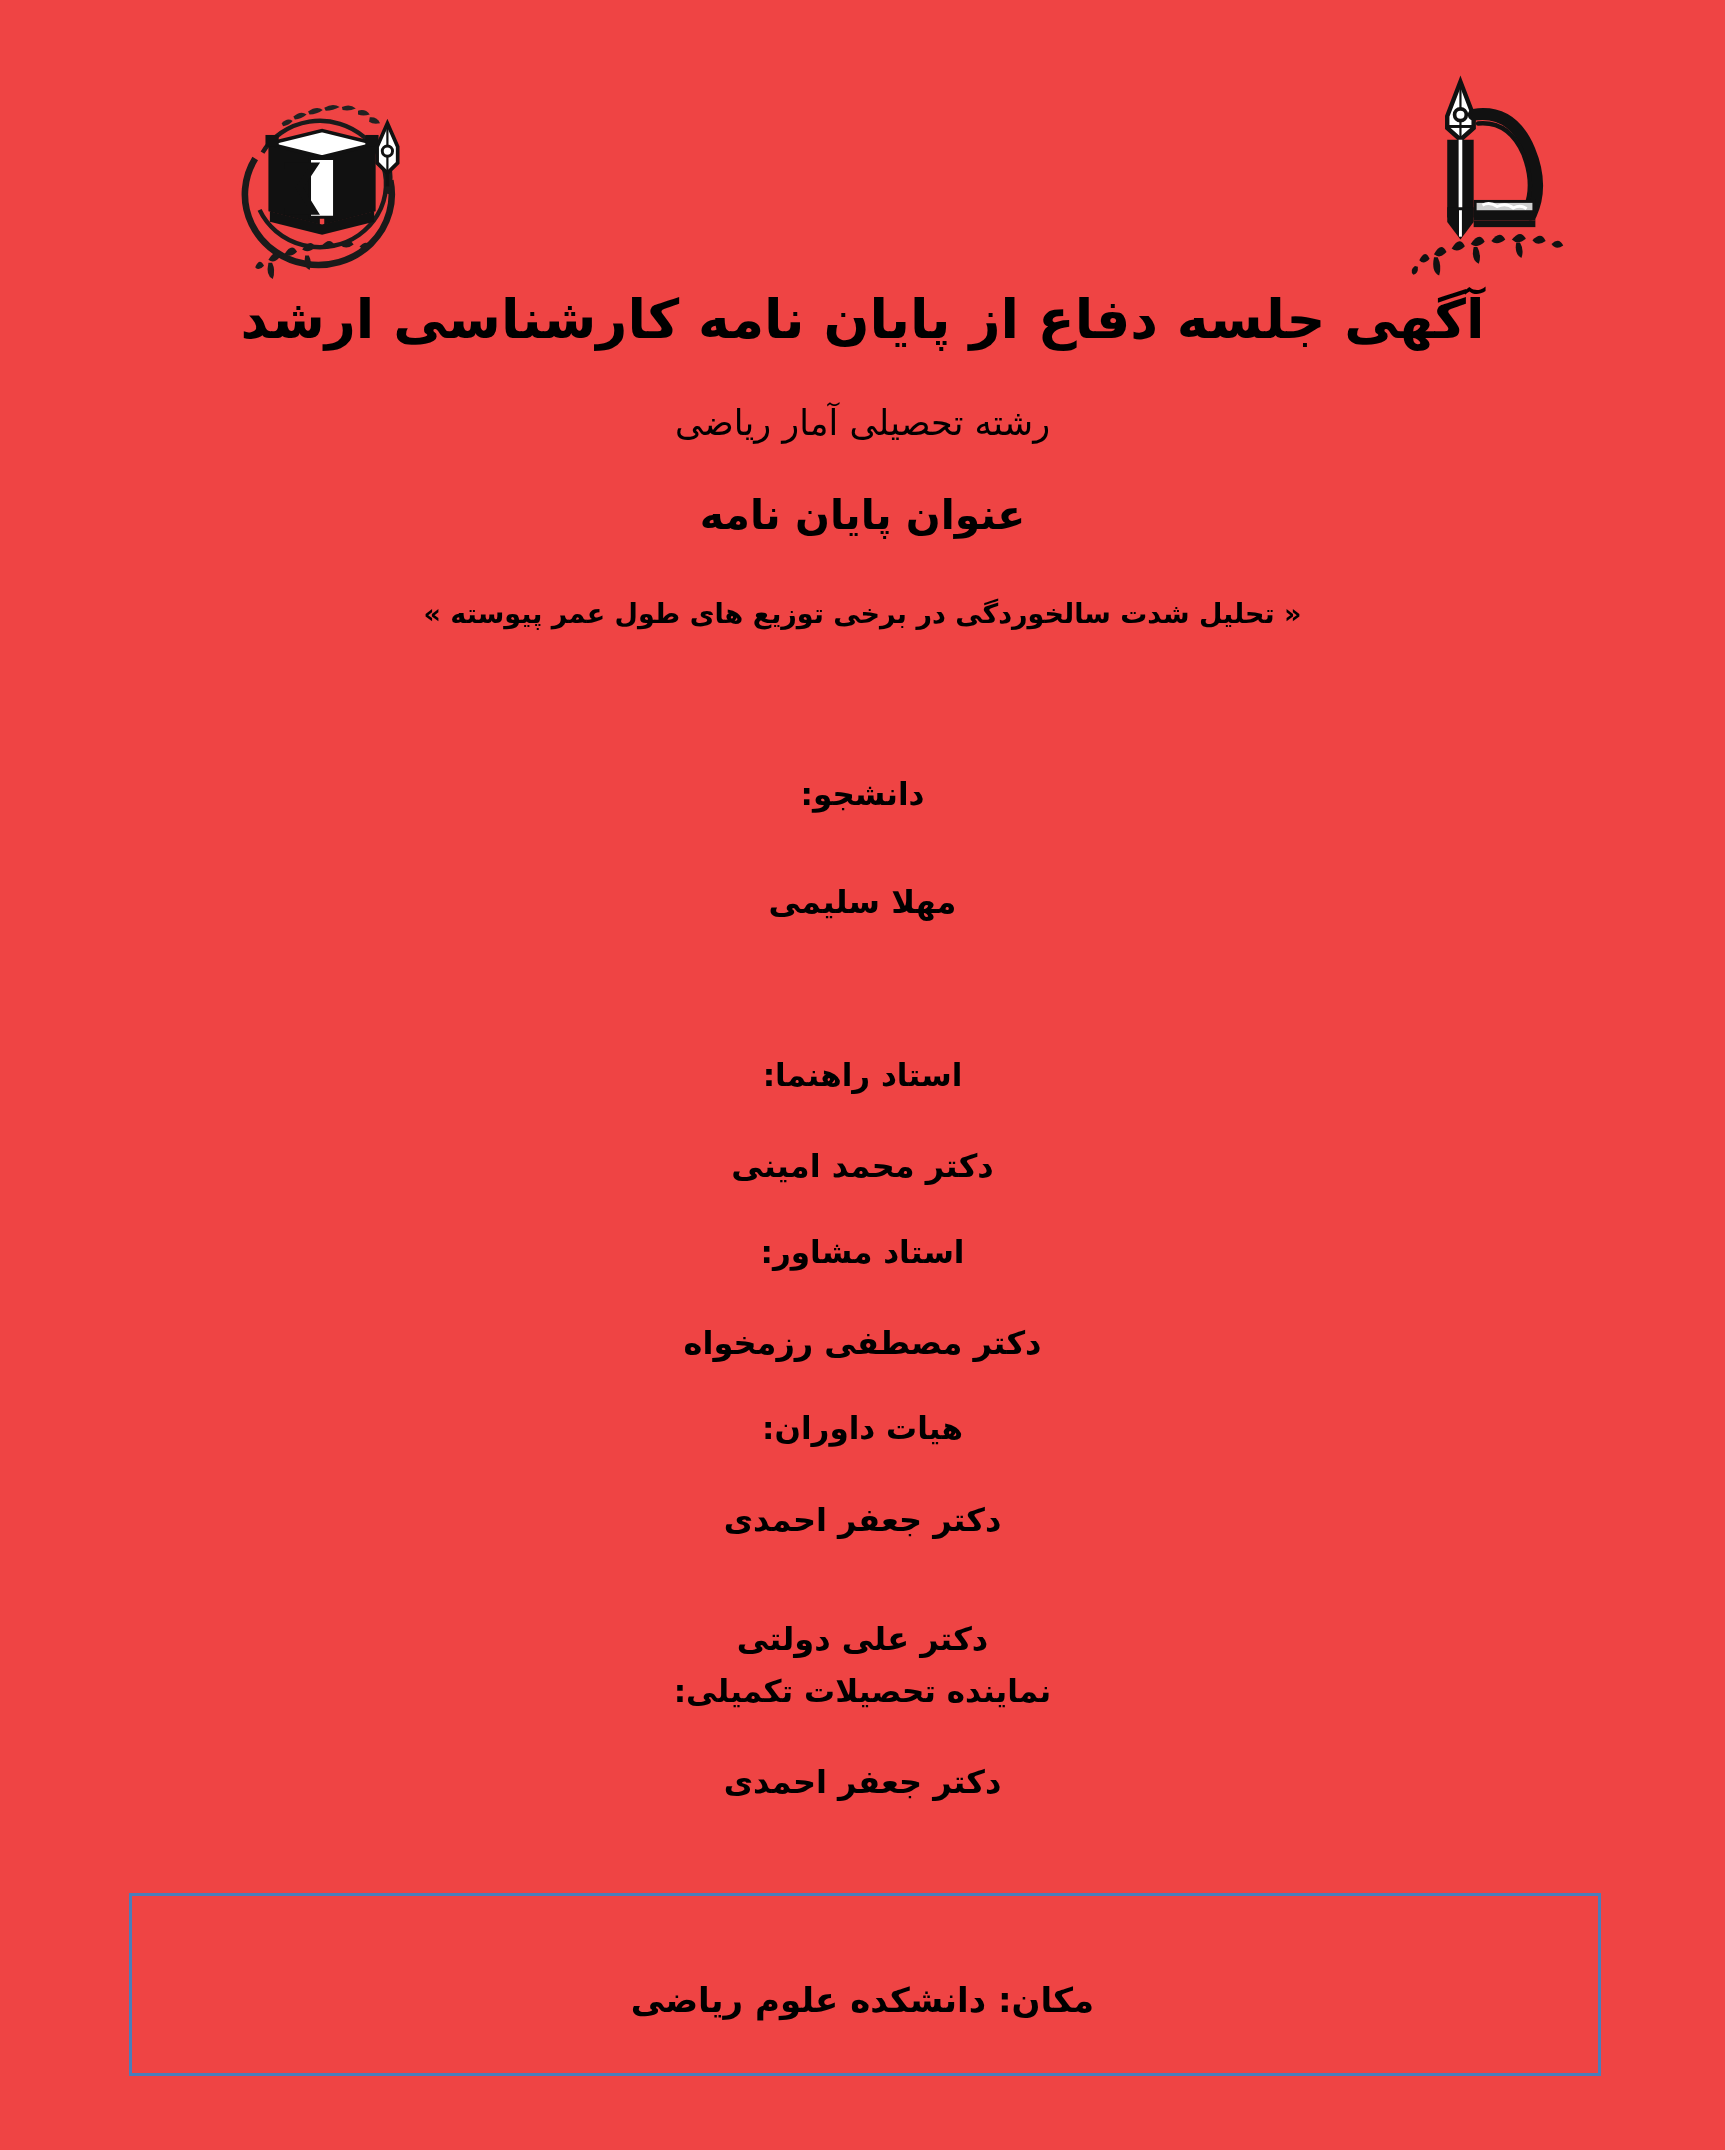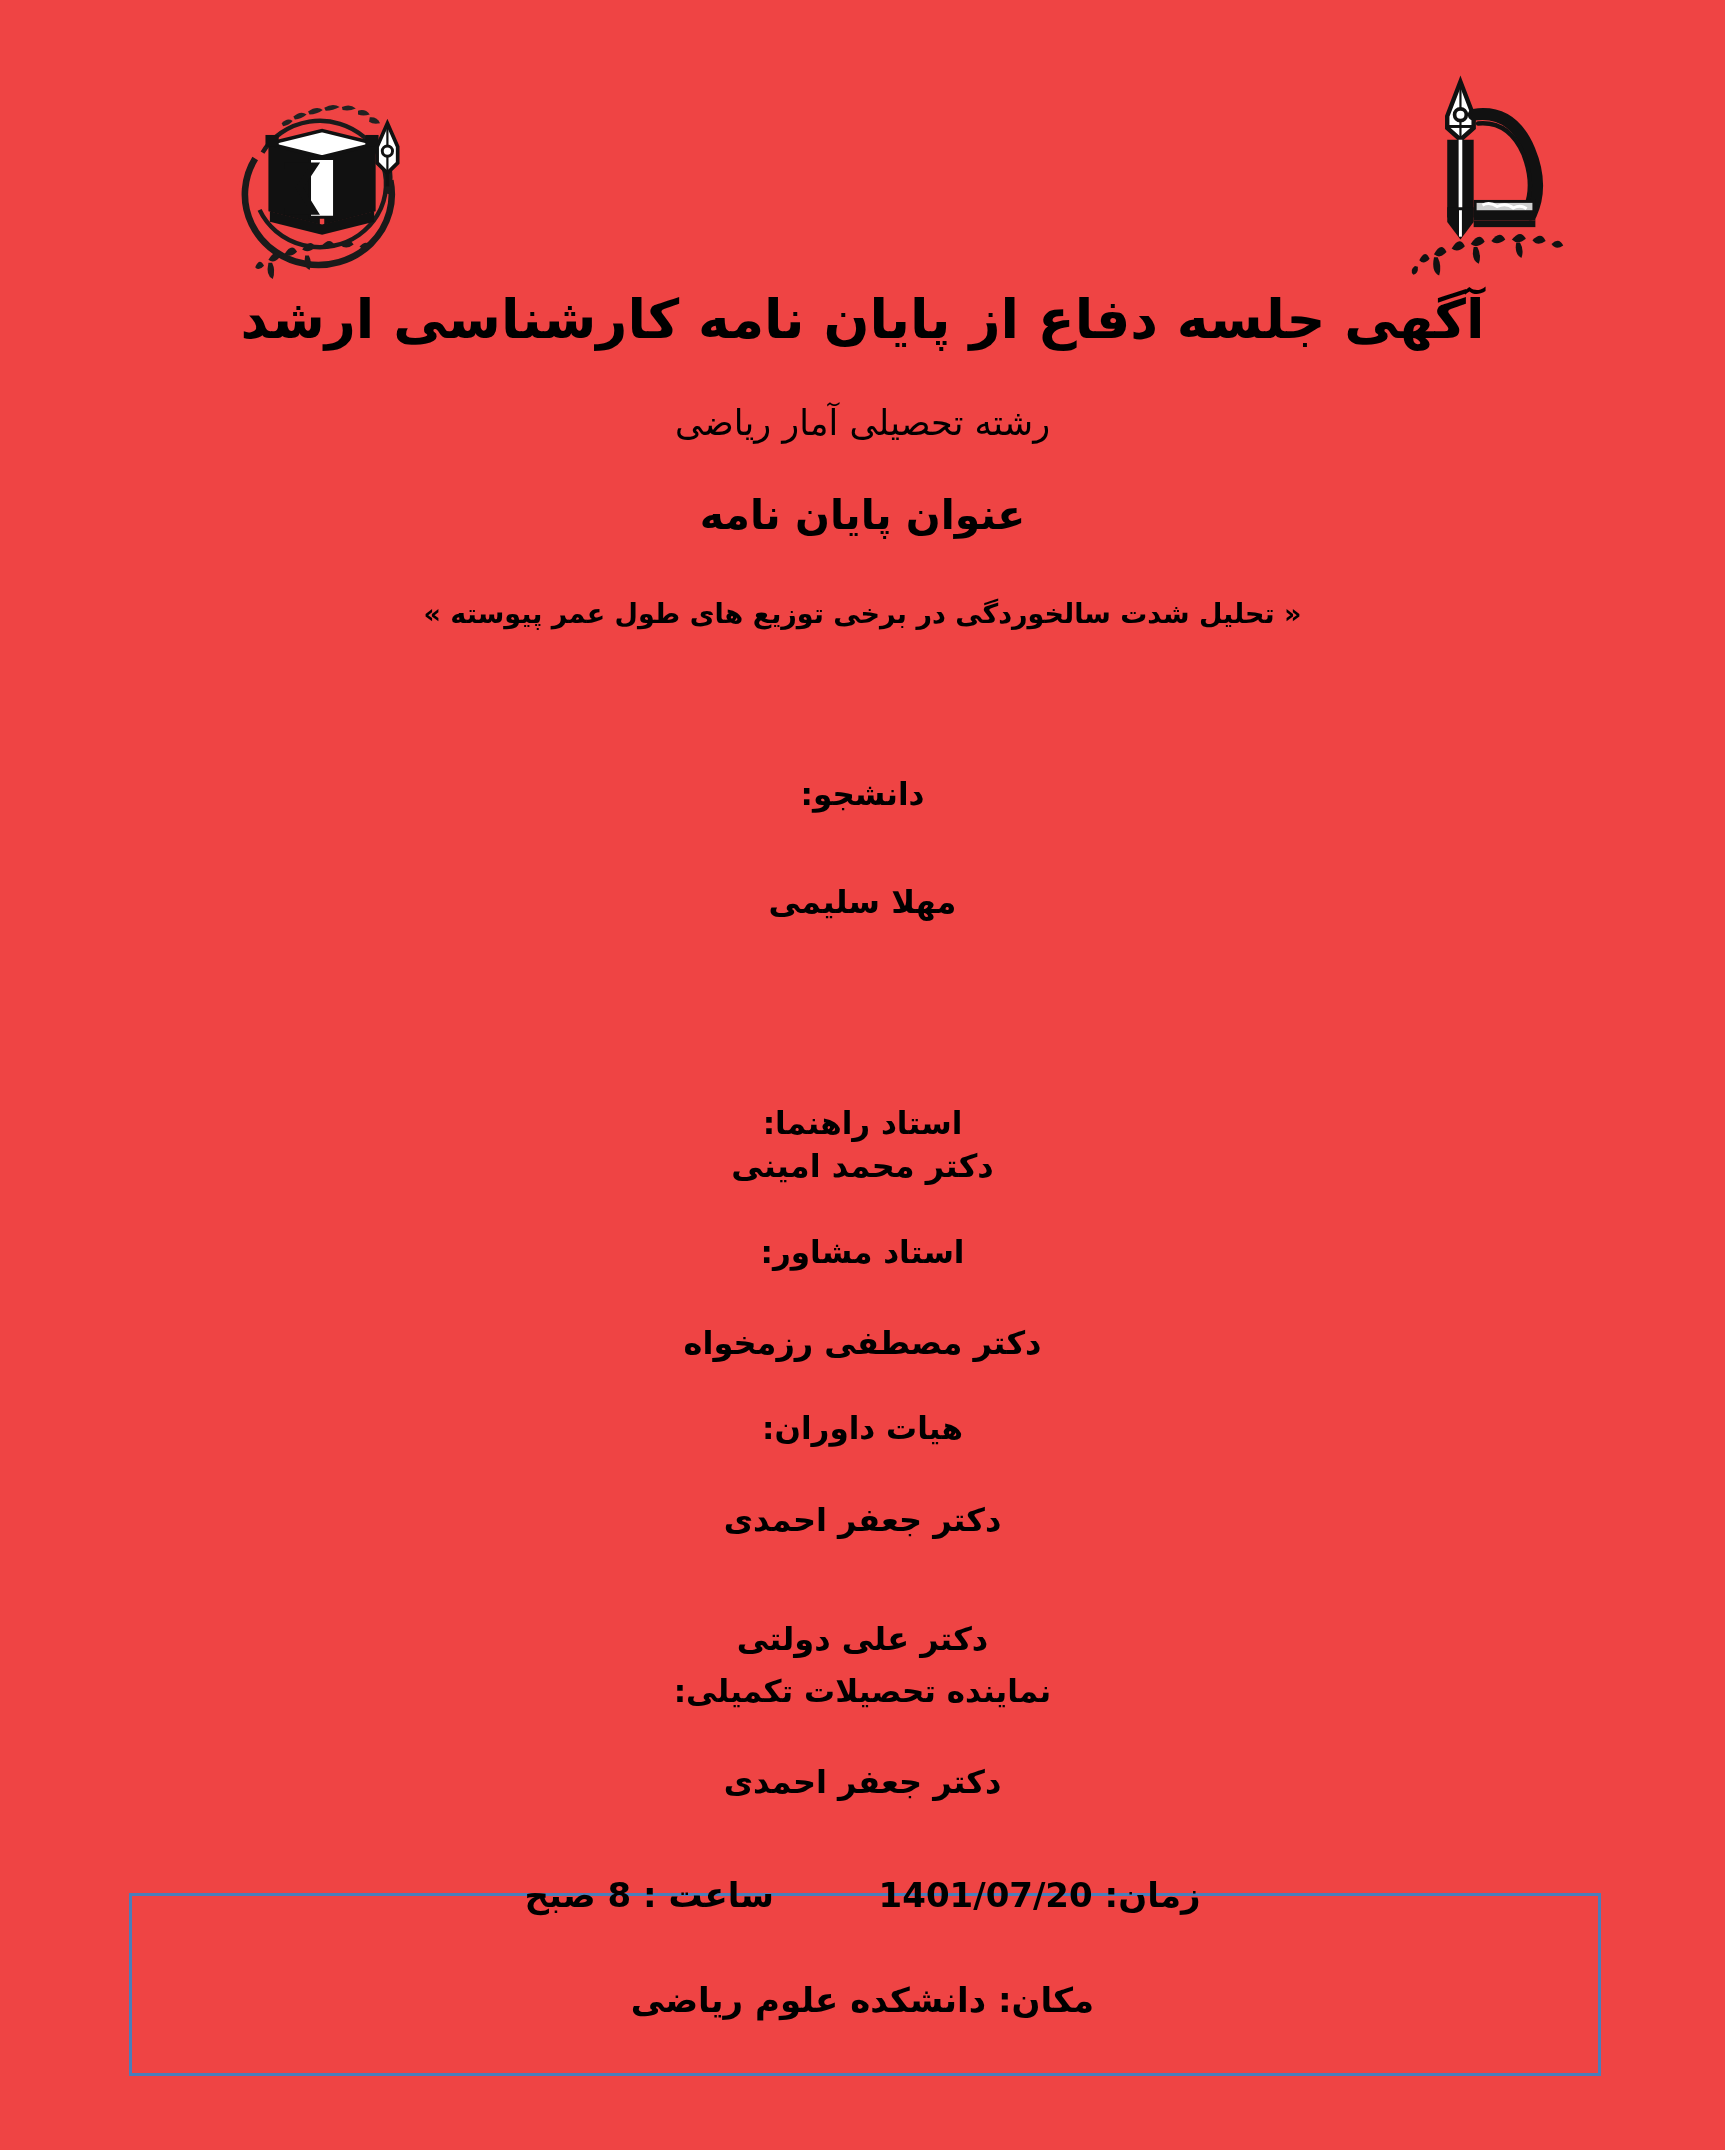--- a/index.html
+++ b/index.html
@@ -69,21 +69,21 @@
     font-size: 31px;
     font-weight: 700;
   }
   .person-name {
     font-size: 32px;
     font-weight: 700;
   }
 
   .student-label   { top: 777px; }
   .student-name    { top: 884px; }
-  .sup-label       { top: 1058px; margin-top: 48px; }
+  .sup-label       { top: 1058px; }
   .sup-name        { top: 1148px; }
   .adv-label       { top: 1235px; }
   .adv-name        { top: 1325px; }
   .jury-label      { top: 1411px; }
   .jury-1          { top: 1502px; }
   .jury-2          { top: 1588px; margin-top: 33px; }
   .rep-label       { top: 1674px; }
   .rep-name        { top: 1764px; }
 
   
@@ -246,27 +246,20 @@
 
   <div class="line role-label jury-label">هیات داوران:</div>
   <div class="line person-name jury-1">دکتر جعفر احمدی</div>
   <div class="line person-name jury-2">دکتر علی دولتی</div>
 
   <div class="line role-label rep-label">نماینده تحصیلات تکمیلی:</div>
   <div class="line person-name rep-name">دکتر جعفر احمدی</div>
 
   <div class="info-box"></div>
 
-  <div class="info-line datetime-line">
-    <span>زمان:</span>
-    <span class="digits">1401/07/20</span>
-    <span class="gap"></span>
-    <span>ساعت :</span>
-    <span>8 صبح</span>
-  </div>
 
   <div class="info-line place-line">
     <span>مکان:</span>
     <span>دانشکده علوم ریاضی</span>
   </div>
 
 </div>
 
 
 </body></html>

